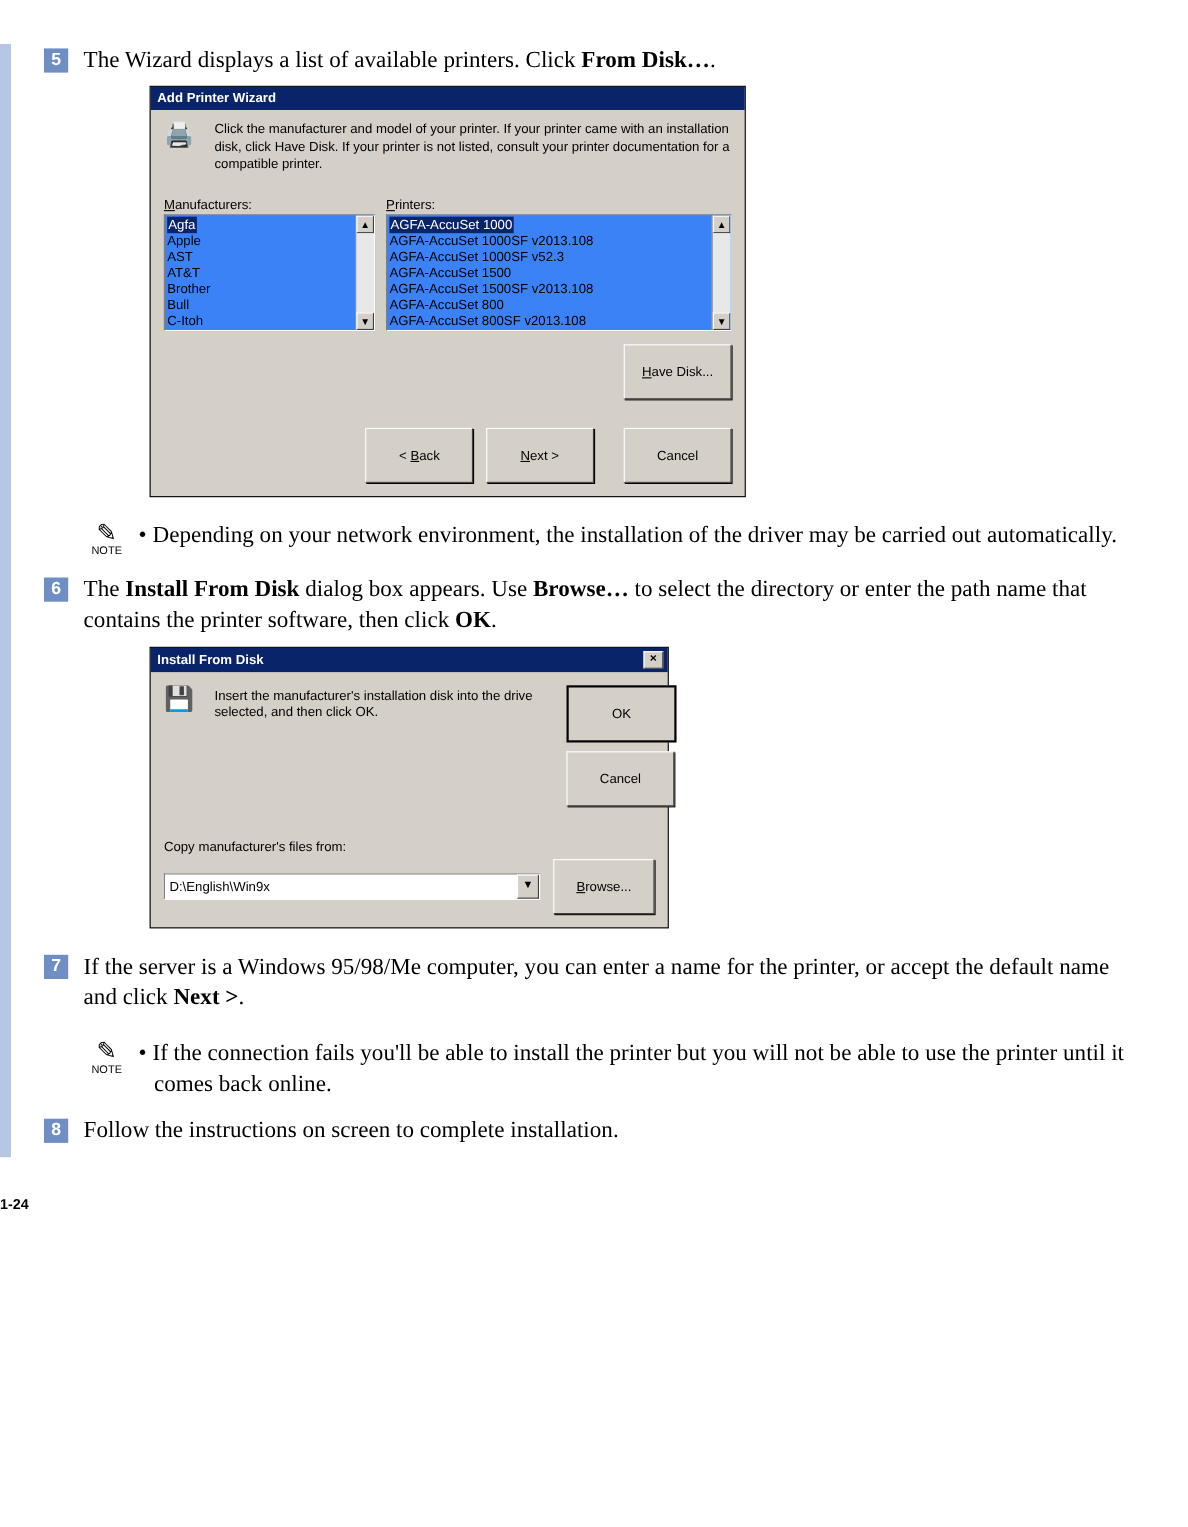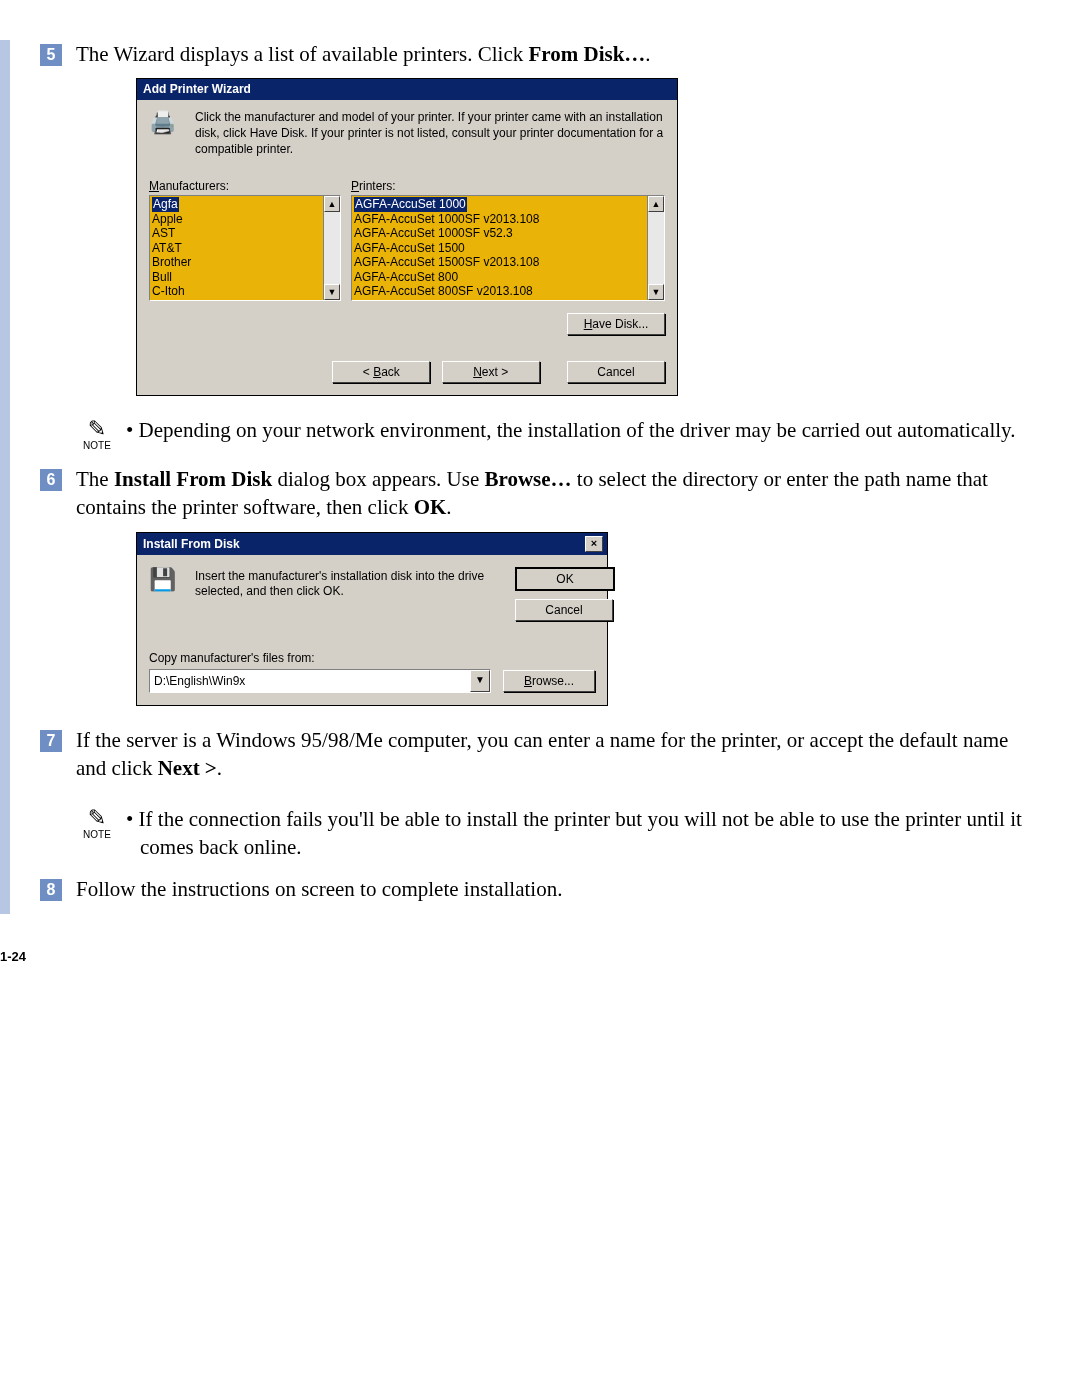--- a/index.html
+++ b/index.html
@@ -117,21 +117,21 @@
   .col-label {
     font-size: 12px;
     margin-bottom: 2px;
   }
   .col-label .u { text-decoration: underline; }
   .listbox {
     border-top: 1px solid #808080;
     border-left: 1px solid #808080;
     border-right: 1px solid #fff;
     border-bottom: 1px solid #fff;
-    background: #eab308;
+    background: #3b82f6;
     height: 104px;
     position: relative;
     overflow: hidden;
   }
   .listbox-inner {
     position: absolute;
     inset: 0 16px 0 0;
     padding: 1px 2px;
     line-height: 14.5px;
     font-size: 12px;
@@ -169,21 +169,21 @@
   .scrolltrack { position: absolute; top: 16px; bottom: 16px; left: 0; right: 0; background: #e8e8e8; }
   .col-man { width: 192px; }
   .col-prn { flex: 1; }
   .have-disk-row {
     text-align: right;
     margin-top: 12px;
   }
   .win-btn {
     display: inline-block;
     min-width: 76px;
-    padding: 3px 10px;
+    padding: 17px 10px;
     background: #d4d0c8;
     border-top: 1px solid #fff;
     border-left: 1px solid #fff;
     border-right: 1px solid #404040;
     border-bottom: 1px solid #404040;
     font-size: 12px;
     text-align: center;
     box-shadow: 1px 1px 0 #000;
   }
   .win-btn .u { text-decoration: underline; }

